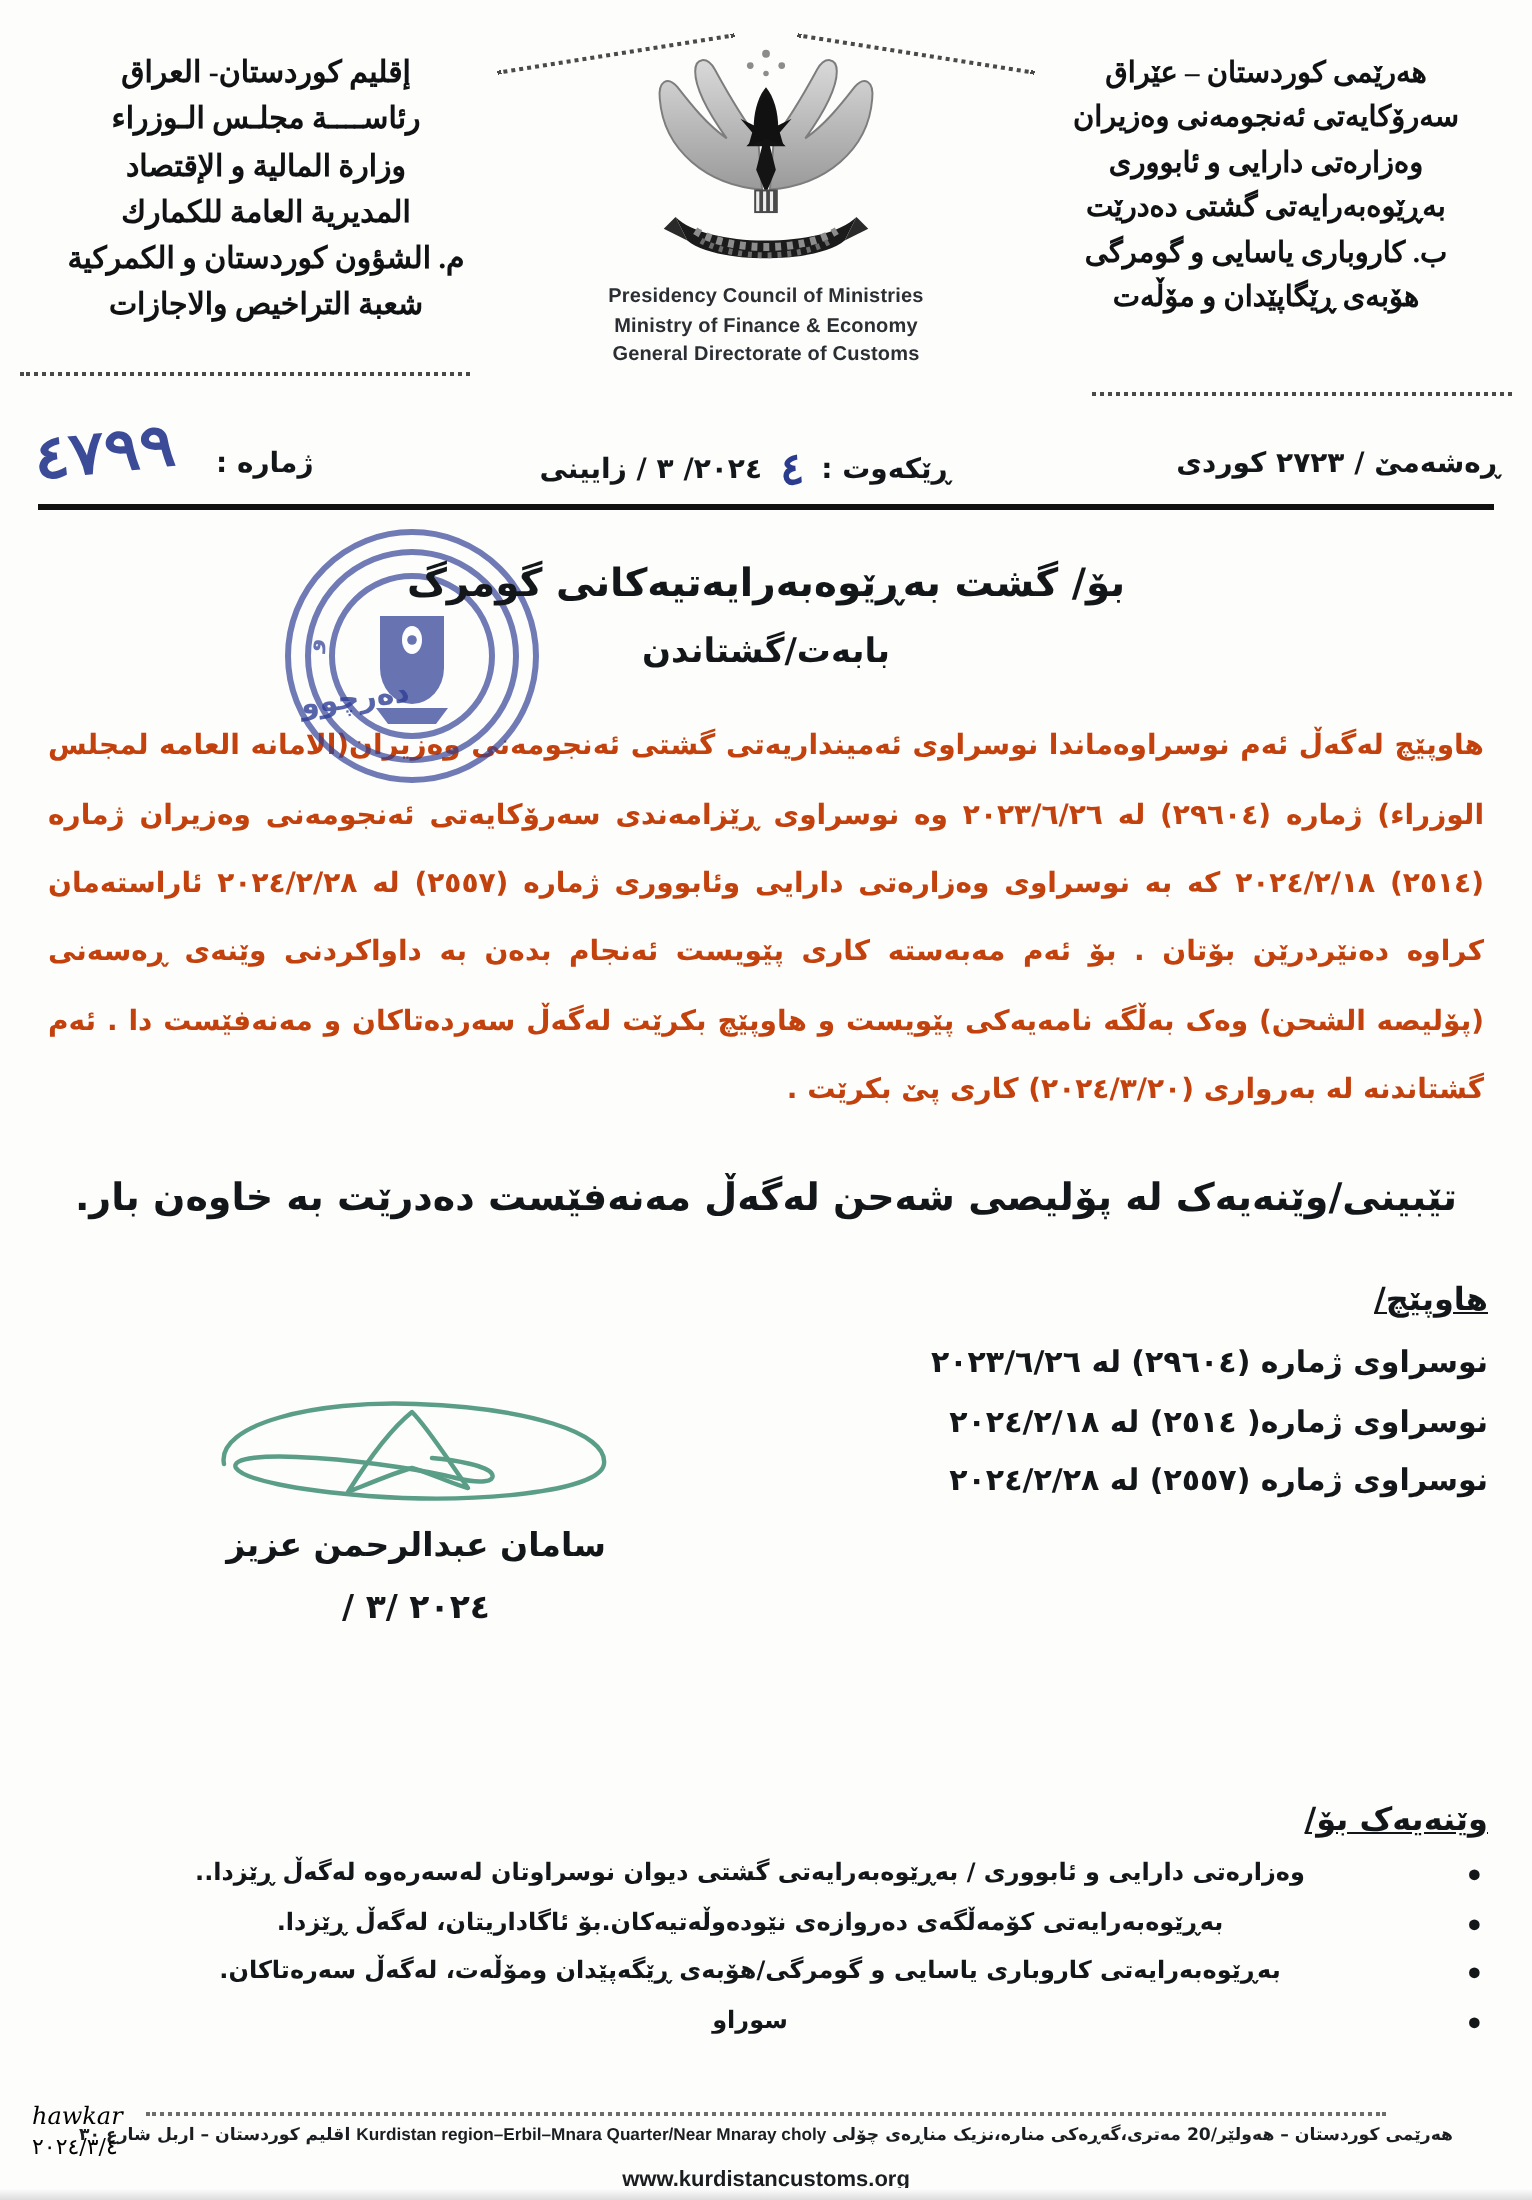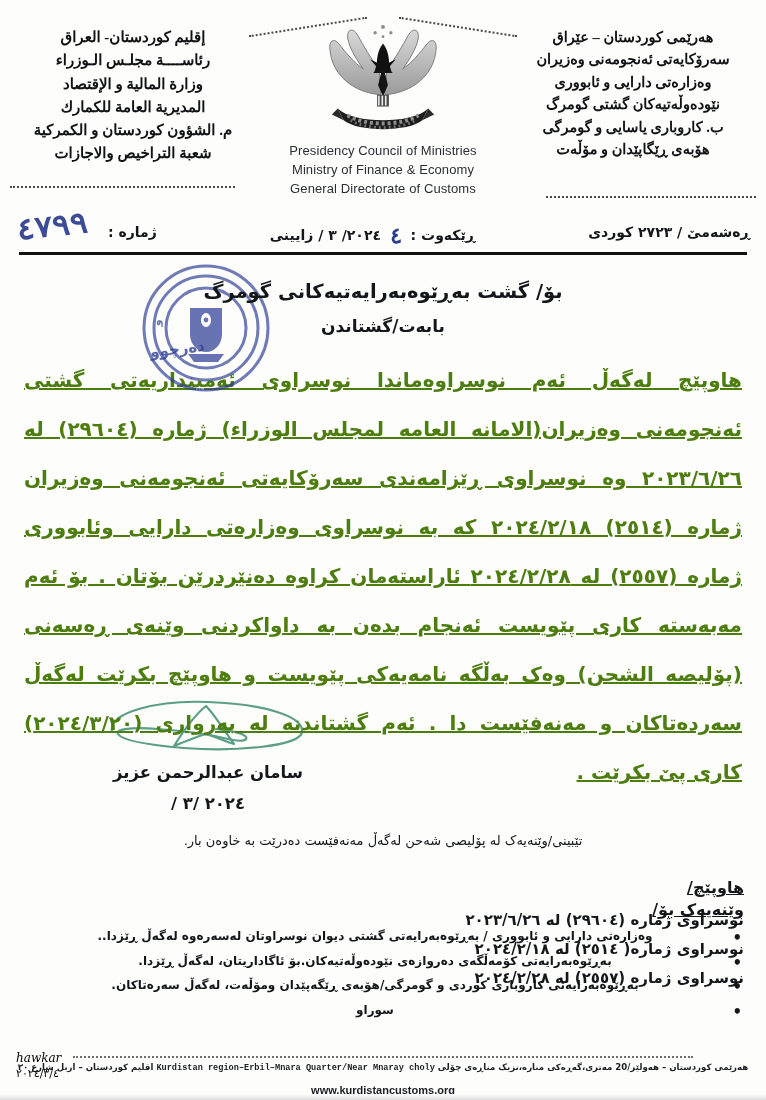--- a/index.html
+++ b/index.html
@@ -48,25 +48,25 @@
   }
   .emblem{
     width:118px;height:122px;
     position:relative;
     display:block;
   }
   .eng{
     margin-top:2px;
     font-family:"Liberation Sans",sans-serif;
     direction:ltr;
-    font-size:13px;
+    font-size:10px;
     line-height:1.45;
     color:#2b2f33;
     text-align:center;
-    font-weight:400;
+    font-weight:700;
     letter-spacing:.1px;
   }
   
   .dots{
     position:absolute;
     border:0;
     border-top:2.5px dotted #4a4a4a;
     height:0;
   }
   .dots.left-top{ left:248px; top:26px; width:120px; transform:rotate(-9deg);}
@@ -140,35 +140,34 @@
     font-weight:bold;
     font-size:15px;
     transform:rotate(-7deg);
     opacity:.8;
     z-index:4;
     white-space:nowrap;
   }
   
   .body-text{
     margin:14px 24px 0 24px;
-    font-size:20px;
+    font-size:14px;
     line-height:2.45;
     font-weight:bold;
     text-align:justify;
     text-align-last:right;
-    color:#4d7c0f;
+    color:#c2410c;
     position:relative;
     z-index:1;
-    text-decoration:underline;
   }
   .note{
-    margin:36px 24px 0 24px;
-    text-align:center;
-    font-weight:normal;
-    font-size:13px;
+    margin:26px 24px 0 24px;
+    text-align:center;
+    font-weight:bold;
+    font-size:19px;
   }
   
   .attach{
     margin:24px 22px 0 0;
     text-align:right;
     font-weight:bold;
     font-size:15px;
     line-height:1.95;
   }
   .attach .hd{
@@ -237,21 +236,21 @@
     border-top:2px dotted #6d6d6d;
     margin:0 auto 3px auto;
   }
   .foot-line{
     font-size:8.6px;
     font-weight:bold;
     color:#1b1e21;
     white-space:nowrap;
     line-height:1.6;
   }
-  .foot-line .en{font-family:Liberation Mono, monospace;}
+  .foot-line .en{font-family:Liberation Sans, sans-serif;}
   .foot-url{
     margin-top:8px;
     font-family:"Liberation Sans",sans-serif;
     direction:ltr;
     font-size:11px;
     font-weight:bold;
     color:#1b1e21;
   }
   .hand-foot{
     position:absolute;
@@ -278,21 +277,21 @@
 
     <span class="dots left-top"></span>
     <span class="dots right-top"></span>
     <span class="dots left-bot"></span>
     <span class="dots right-bot"></span>
 
     <div class="hdr-col ku">
       <span class="l">هەرێمی کوردستان – عێراق</span>
       <span class="l">سەرۆکایەتی ئەنجومەنی وەزیران</span>
       <span class="l">وەزارەتی دارایی و ئابووری</span>
-      <span class="l">نێودەوڵەتیەکان گشتی گومرگ</span>
+      <span class="l">بەڕێوەبەرایەتی گشتی دەدرێت</span>
       <span class="l">ب. کاروباری یاسایی و گومرگی</span>
       <span class="l">هۆبەی ڕێگاپێدان و مۆڵەت</span>
     </div>
 
     <div class="hdr-center">
       <svg class="emblem" viewBox="0 0 120 124">
         <defs>
           <linearGradient id="gwing" x1="0" y1="0" x2="0" y2="1">
             <stop offset="0%" stop-color="#d9d9d9"></stop>
             <stop offset="100%" stop-color="#9a9a9a"></stop>
@@ -396,21 +395,21 @@
     </svg>
     <div>سامان عبدالرحمن عزیز</div>
     <div>٢٠٢٤ /٣ /</div>
   </div>
 
   <div class="cc">
     <span class="hd">وێنەیەک بۆ/</span>
     <ul>
       <li>وەزارەتی دارایی و ئابووری / بەڕێوەبەرایەتی گشتی دیوان نوسراوتان لەسەرەوە لەگەڵ ڕێزدا..</li>
       <li>بەڕێوەبەرایەتی کۆمەڵگەی دەروازەی نێودەوڵەتیەکان.بۆ ئاگاداریتان، لەگەڵ ڕێزدا.</li>
-      <li>بەڕێوەبەرایەتی کاروباری کوردی و گومرگی/هۆبەی ڕێگەپێدان ومۆڵەت،  لەگەڵ سەرەتاکان.</li>
+      <li>بەڕێوەبەرایەتی کاروباری یاسایی و گومرگی/هۆبەی ڕێگەپێدان ومۆڵەت،  لەگەڵ سەرەتاکان.</li>
       <li>سوراو</li>
     </ul>
   </div>
 
   <div class="footer">
     <div class="foot-dots"></div>
     <div class="foot-line">
       <span>هەرێمی کوردستان – هەولێر/20 مەتری،گەڕەکی مناره،نزیک مناڕەی چۆلی</span>
       <span class="en">Kurdistan region–Erbil–Mnara Quarter/Near Mnaray choly</span>
       <span>اقليم كوردستان – اربل شارع ٣٠</span>

